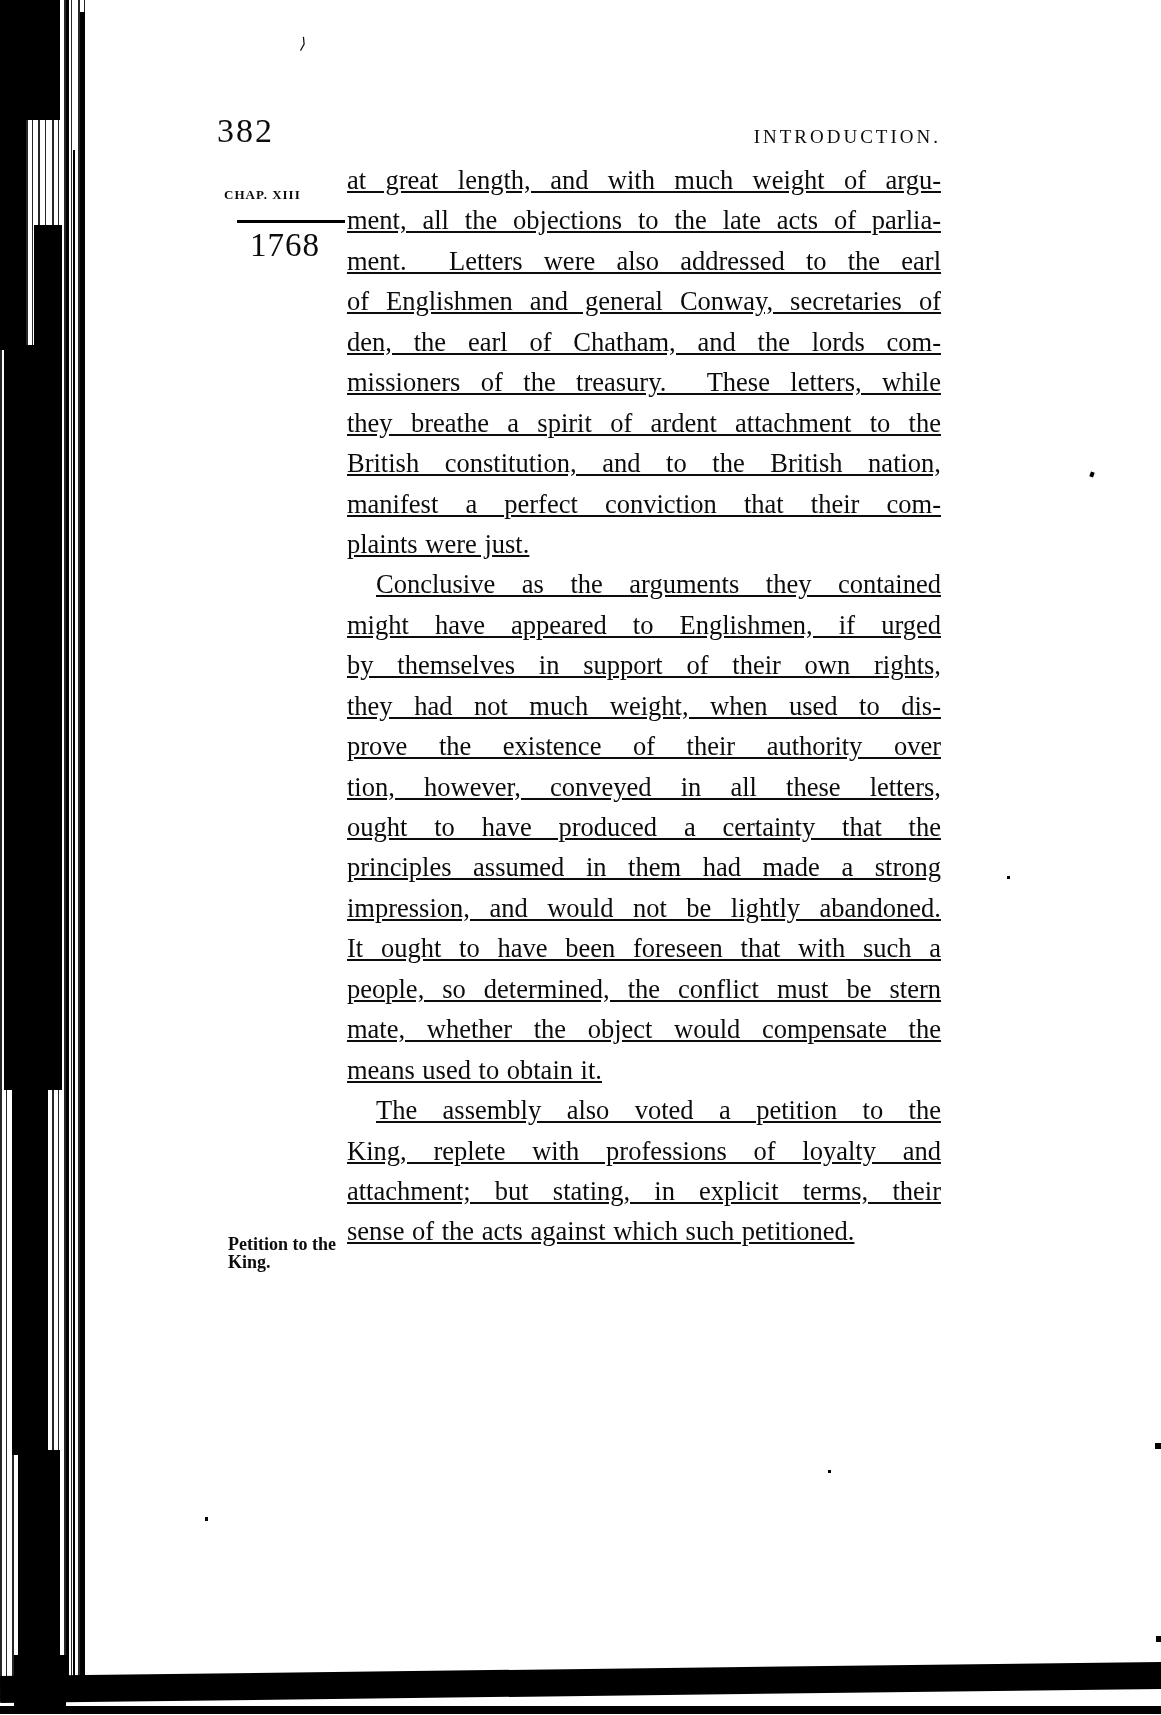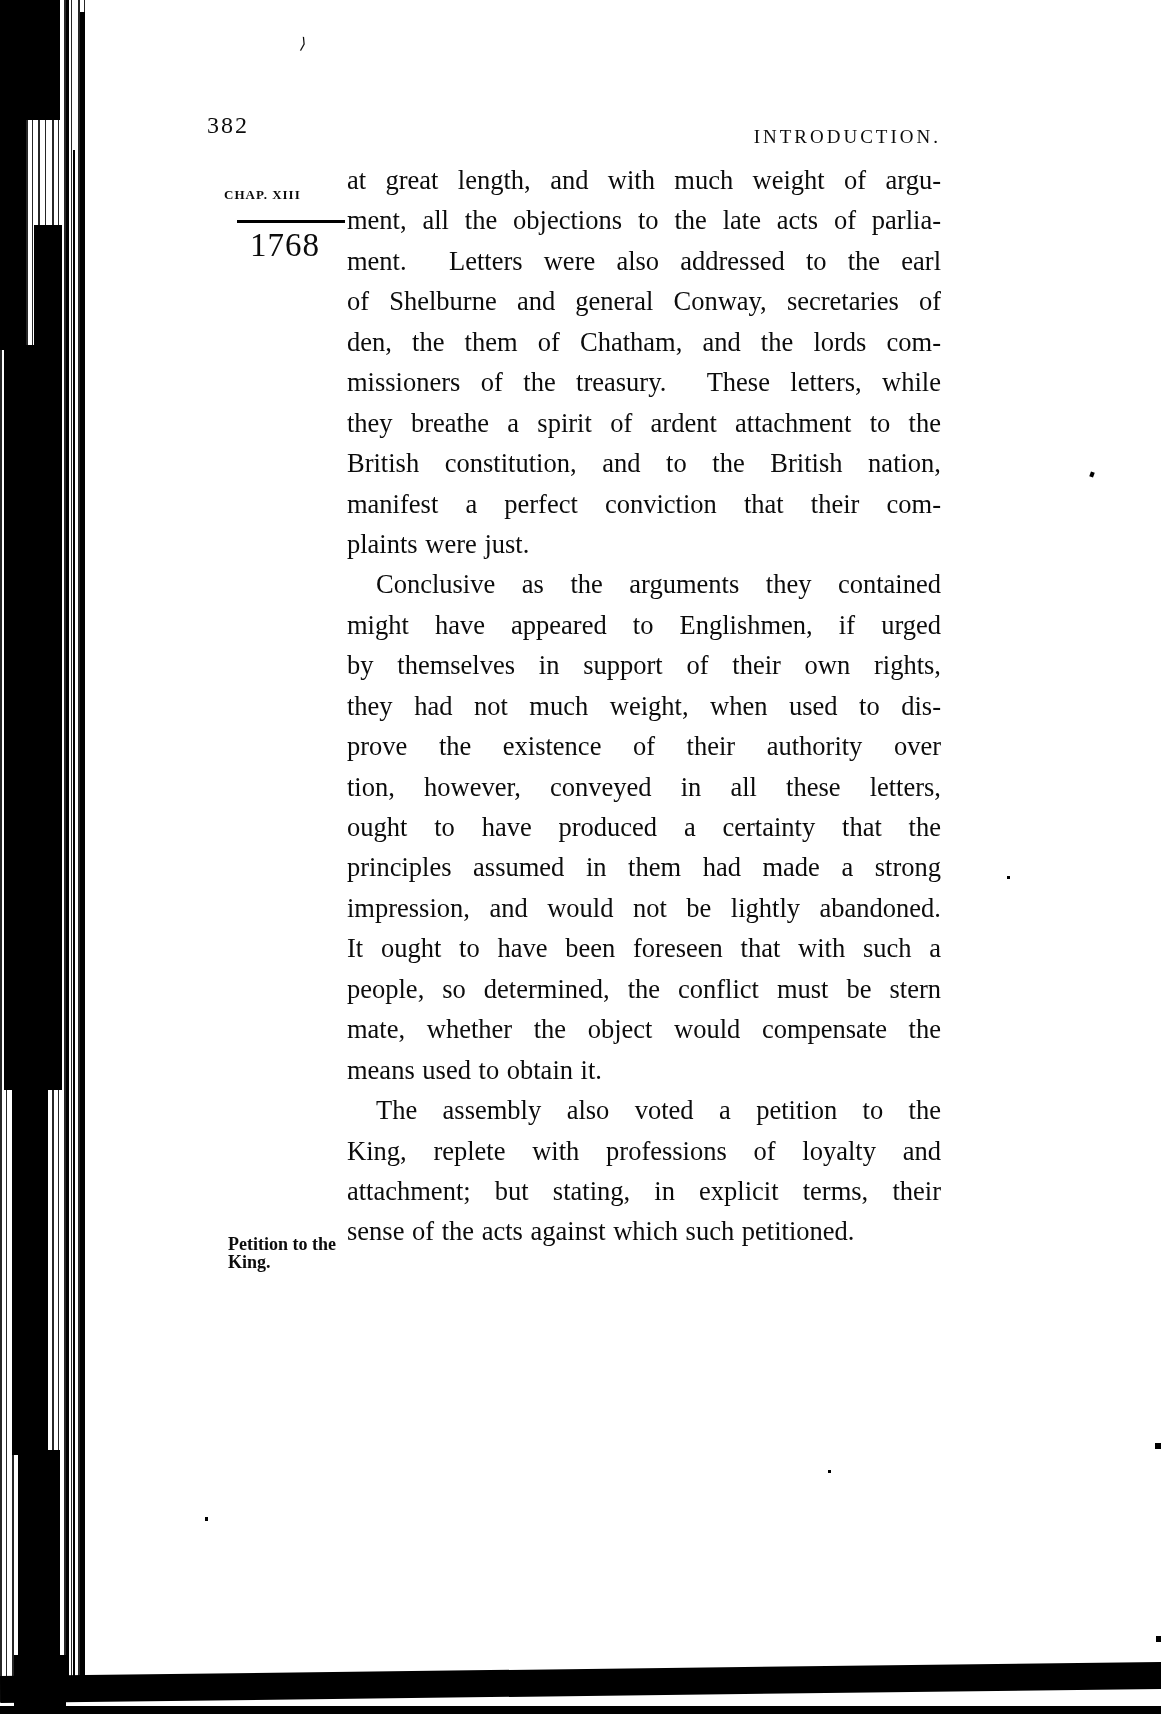--- a/index.html
+++ b/index.html
@@ -25,22 +25,22 @@
       #000 19px 20px, transparent 20px 26px);
     opacity: .85;
   }
   .bind-solid { position: absolute; background: #000; }
 
   
   .band { position: absolute; background: #000; }
 
   
   #page-number {
-    left: 207px; top: 112px;
-    font-size: 24px; letter-spacing: 2px;
+    left: 217px; top: 112px;
+    font-size: 34px; letter-spacing: 2px;
   }
   #running-header {
     left: 347px; top: 126px; width: 594px;
     text-align: right;
     font-size: 19px; letter-spacing: 3px;
   }
   #chapter-label {
     left: 224px; top: 187px;
     font-size: 13px; font-weight: 700; letter-spacing: 1px;
   }
@@ -54,21 +54,21 @@
   #margin-note {
     left: 228px; top: 1236px; width: 115px;
     font-size: 18px; font-weight: 700; line-height: 17.5px;
   }
   #stray-mark {
     left: 300px; top: 34px;
     font-size: 16px; transform: rotate(12deg);
   }
 
   #body-text {
-    left: 347px; top: 160px; width: 594px;
+    left: 347px; top: 160px; width: 594px; text-decoration: underline;
   }
   .line {
     font-size: 26.5px;
     line-height: 40.45px;
     height: 40.45px;
     overflow: hidden;
     text-align: justify;
     text-align-last: justify;
     word-spacing: 1px;
   }
@@ -106,22 +106,22 @@
 
   <div class="abs" id="chapter-label">CHAP. XIII</div>
   <div class="abs" id="chapter-rule"></div>
   <div class="abs" id="year-label">1768</div>
   <div class="abs" id="margin-note">Petition to the King.</div>
 
   <div class="abs" id="body-text">
       <div class="line">at great length, and with much weight of argu-</div>
       <div class="line">ment, all the objections to the late acts of parlia-</div>
       <div class="line">ment.&nbsp; Letters were also addressed to the earl</div>
-      <div class="line">of Shelburne and general Conway, secretaries of</div>
-      <div class="line">den, the them of Chatham, and the lords com-</div>
+      <div class="line">of Englishmen and general Conway, secretaries of</div>
+      <div class="line">den, the earl of Chatham, and the lords com-</div>
       <div class="line">missioners of the treasury.&nbsp; These letters, while</div>
       <div class="line">they breathe a spirit of ardent attachment to the</div>
       <div class="line">British constitution, and to the British nation,</div>
       <div class="line">manifest a perfect conviction that their com-</div>
       <div class="line last">plaints were just.</div>
       <div class="line indent">Conclusive as the arguments they contained</div>
       <div class="line">might have appeared to Englishmen, if urged</div>
       <div class="line">by themselves in support of their own rights,</div>
       <div class="line">they had not much weight, when used to dis-</div>
       <div class="line">prove the existence of their authority over</div>

